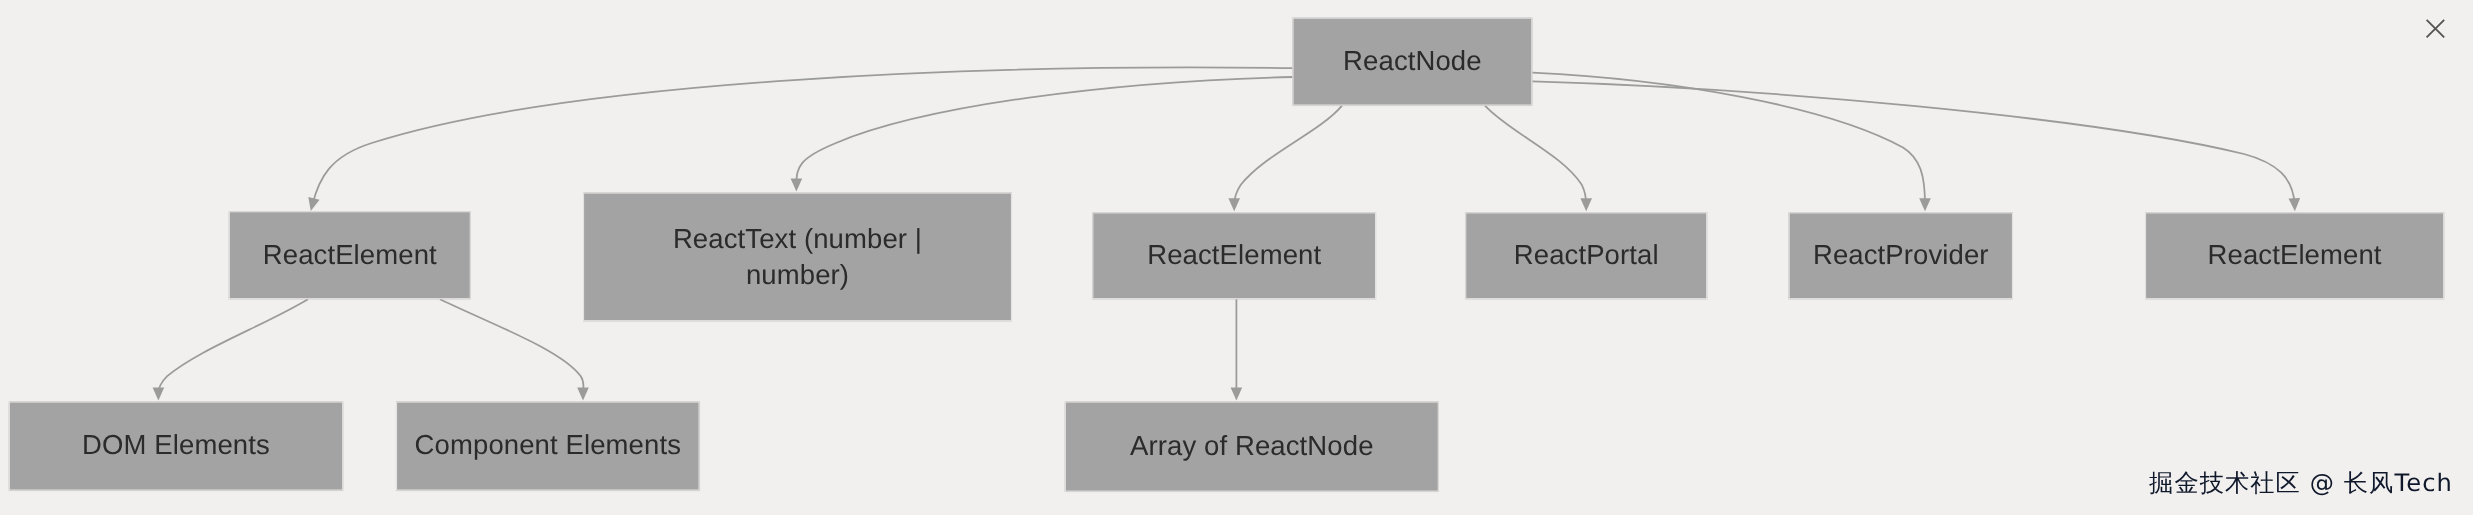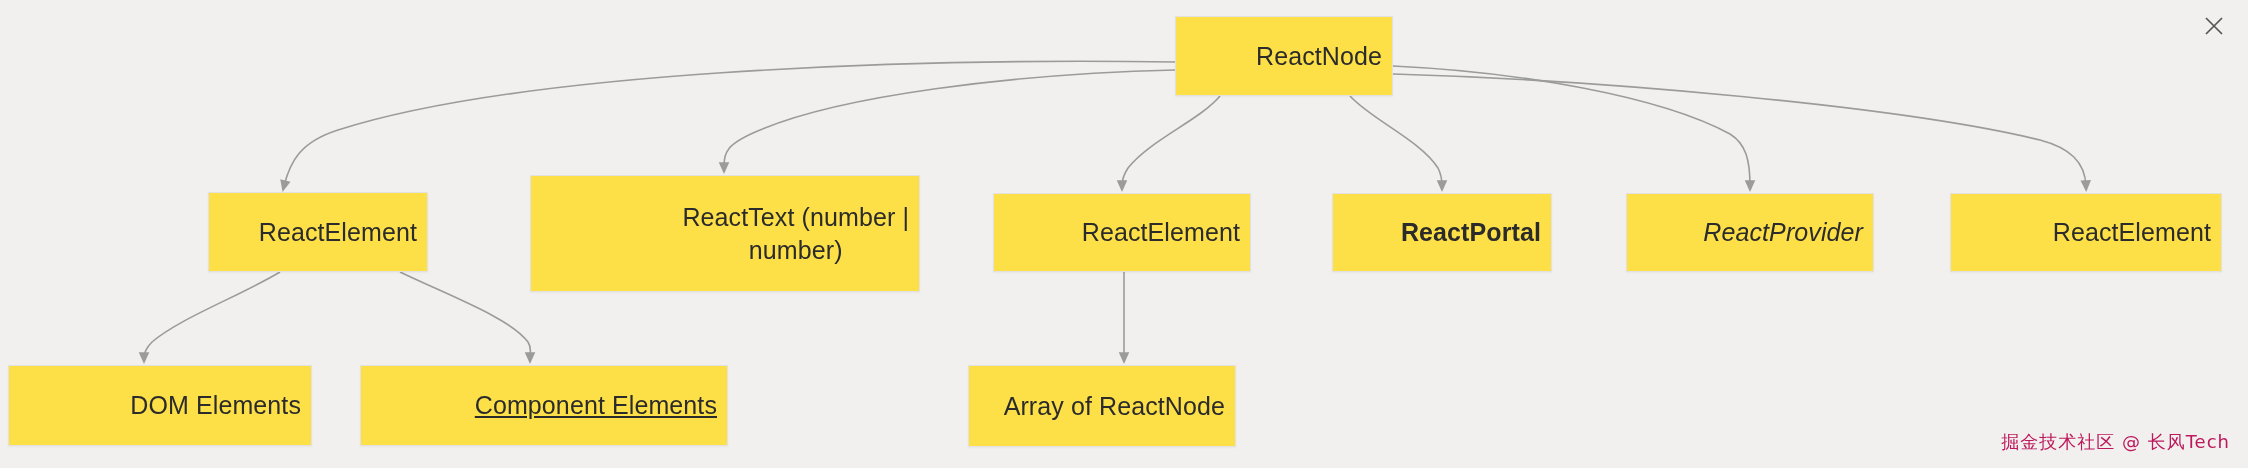--- a/index.html
+++ b/index.html
@@ -25,26 +25,26 @@
     position: absolute;
     left: 0;
     top: 0;
     width: 2248px;
     height: 468px;
     pointer-events: none;
   }
   .node {
     position: absolute;
     box-sizing: border-box;
-    background: #fde047;
+    background: #a3a3a3;
     border: 1px solid #e3e2e0;
     box-shadow: 0 1px 2px rgba(0,0,0,0.045);
     display: flex;
     align-items: center;
-    justify-content: flex-end;
+    justify-content: center;
     text-align: center;
     color: #2b2b2b;
     font-size: 25px;
     line-height: 1.32;
     letter-spacing: 0.1px;
     padding: 2px 10px;
     white-space: pre-line;
   }
   .close-btn {
     position: absolute;
@@ -57,22 +57,22 @@
     justify-content: center;
     color: #555553;
     cursor: pointer;
     user-select: none;
   }
   .close-btn svg { display: block; }
   .watermark {
     position: absolute;
     right: 18px;
     bottom: 14px;
-    font-size: 18px;
-    color: #be185d;
+    font-size: 22px;
+    color: #0f172a;
     letter-spacing: 1px;
     white-space: nowrap;
     font-family: "DejaVu Sans", "Liberation Sans", sans-serif;
   }
 </style>
 </head>
 <body>
 
 <div id="canvas">
 
@@ -94,26 +94,26 @@
         <path d="M 1124,272 L 1124,358" marker-end="url(#arrowhead)" stroke="#9b9b99"></path>
       </g>
   </svg>
 
   <div id="node-layer">
       <div class="node" style="left: 1175px; top: 16px; width: 218px; height: 80px;"><span>ReactNode</span></div>
       <div class="node" style="left: 208px; top: 192px; width: 220px; height: 80px;"><span>ReactElement</span></div>
       <div class="node" style="left: 530px; top: 175px; width: 390px; height: 117px;"><span>ReactText (number |
 number)</span></div>
       <div class="node" style="left: 993px; top: 193px; width: 258px; height: 79px;"><span>ReactElement</span></div>
-      <div class="node" style="left: 1332px; top: 193px; width: 220px; height: 79px; font-weight: bold;"><span>ReactPortal</span></div>
-      <div class="node" style="left: 1626px; top: 193px; width: 248px; height: 79px; font-style: italic;"><span>ReactProvider</span></div>
+      <div class="node" style="left: 1332px; top: 193px; width: 220px; height: 79px;"><span>ReactPortal</span></div>
+      <div class="node" style="left: 1626px; top: 193px; width: 204px; height: 79px;"><span>ReactProvider</span></div>
       <div class="node" style="left: 1950px; top: 193px; width: 272px; height: 79px;"><span>ReactElement</span></div>
       <div class="node" style="left: 8px; top: 365px; width: 304px; height: 81px;"><span>DOM Elements</span></div>
-      <div class="node" style="left: 360px; top: 365px; width: 368px; height: 81px; text-decoration: underline;"><span>Component Elements</span></div>
-      <div class="node" style="left: 968px; top: 365px; width: 268px; height: 82px;"><span>Array of ReactNode</span></div>
+      <div class="node" style="left: 360px; top: 365px; width: 276px; height: 81px;"><span>Component Elements</span></div>
+      <div class="node" style="left: 968px; top: 365px; width: 340px; height: 82px;"><span>Array of ReactNode</span></div>
     </div>
 
   <div class="close-btn" title="close">
     <svg width="22" height="22" viewBox="0 0 22 22" aria-hidden="true">
       <path d="M3,3 L19,19 M19,3 L3,19" stroke="#555553" stroke-width="1.7" fill="none"></path>
     </svg>
   </div>
 
   <div class="watermark">掘金技术社区 @ 长风Tech</div>
 </div>

